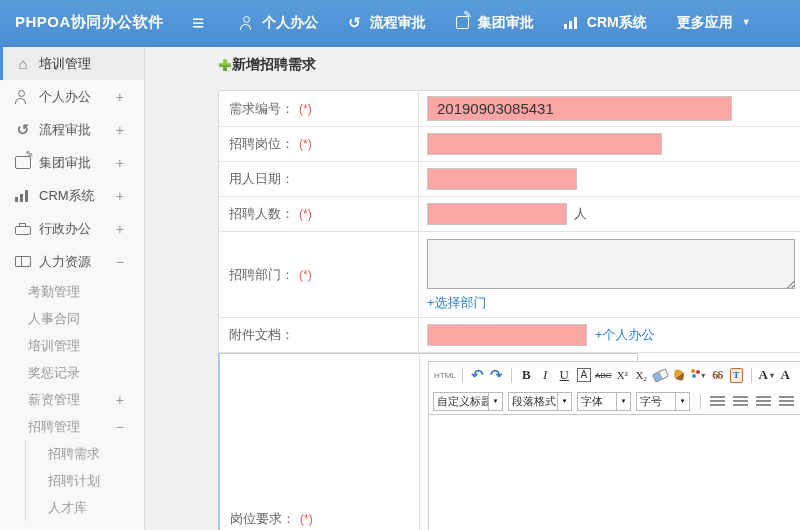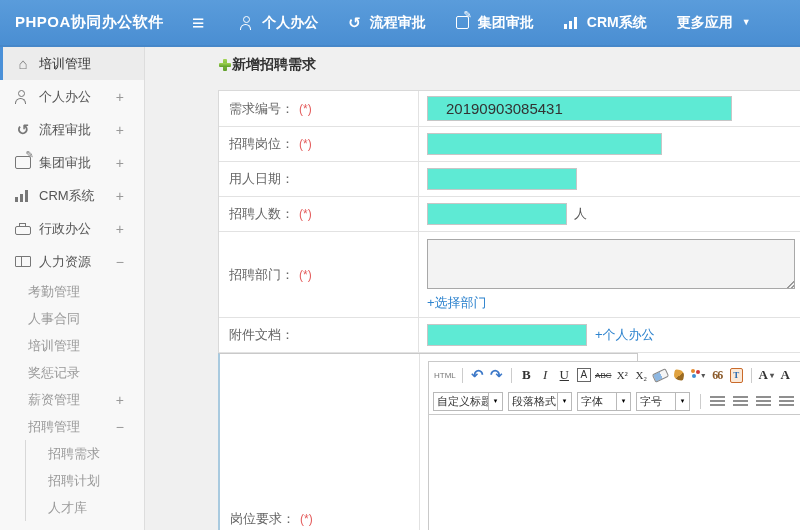--- a/index.html
+++ b/index.html
@@ -59,21 +59,21 @@
 
   
   .form-table { margin-top:15px; width:640px; background:#fff; border:1px solid #d9d9d9; }
   .form-row { display:flex; border-bottom:1px solid #e2e2e2; min-height:35px; }
   .form-row.editor-row { border-left:2px solid #a9cadf; margin-left:-1px; }
   .cell-label { width:200px; flex-shrink:0; padding-left:10px; display:flex; align-items:center; border-right:1px solid #e2e2e2; font-size:13px; color:#666; }
   .req { color:#e45c5c; margin-left:5px; font-size:12px; }
   .cell-value { display:flex; align-items:center; padding:5px 8px; flex:1; min-width:0; overflow:visible; }
   .form-row.textarea .cell-value { flex-direction:column; align-items:flex-start; justify-content:center; padding:7px 8px 5px; }
   .form-row.editor-row .cell-value { align-items:flex-start; padding-top:7px; height:330px; }
-  .f-input { height:22px; border:1px solid #c6c6c6; padding:0 18px; font-size:13px; color:#333; font-family:inherit; background:#5eead4; outline:none; }
+  .f-input { height:22px; border:1px solid #c6c6c6; padding:0 9px; font-size:13px; color:#333; font-family:inherit; background:#fca5a5; outline:none; }
   .suffix { margin-left:7px; font-size:13px; color:#555; }
   .blue-link { color:#2d83ce; font-size:13px; text-decoration:none; margin-left:8px; cursor:pointer; white-space:nowrap; }
   .blue-link.block { margin:5px 0 0 0; }
   .f-textarea { width:368px; height:50px; background:#f3f3f3; border:1px solid #a8a8a8; position:relative; }
   .resize-corner { position:absolute; right:0; bottom:0; width:10px; height:10px;
     background:repeating-linear-gradient(135deg,#999 0 1px,transparent 1px 3px);
     clip-path:polygon(100% 0,100% 100%,0 100%); }
 
   
   .editor { width:420px; border:1px solid #c9c9c9; background:#fff; flex-shrink:0; }

